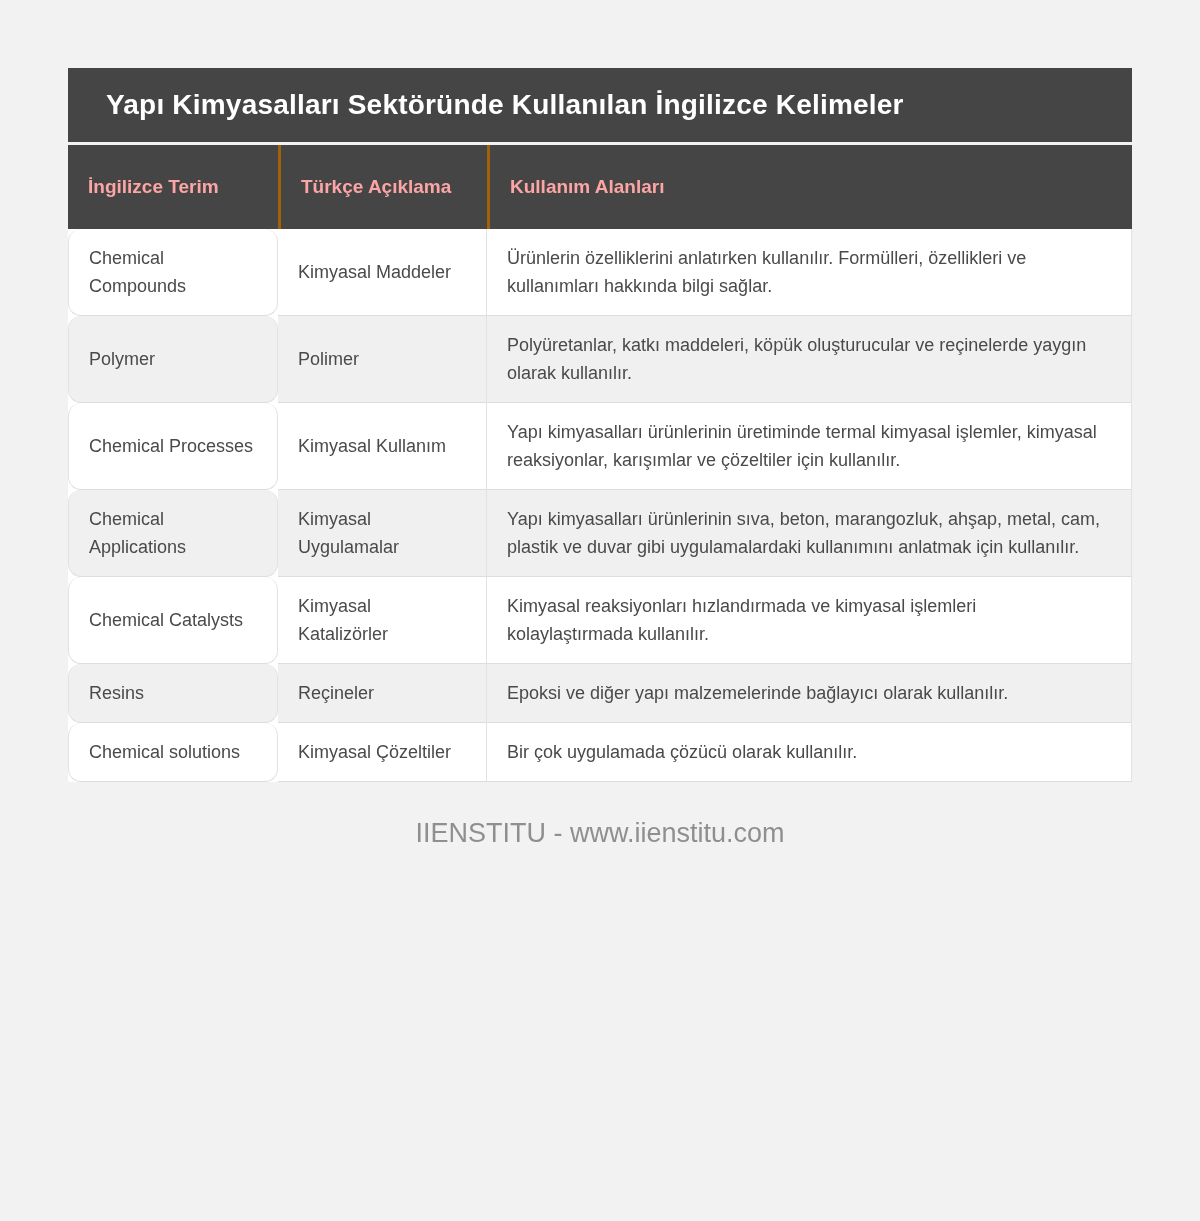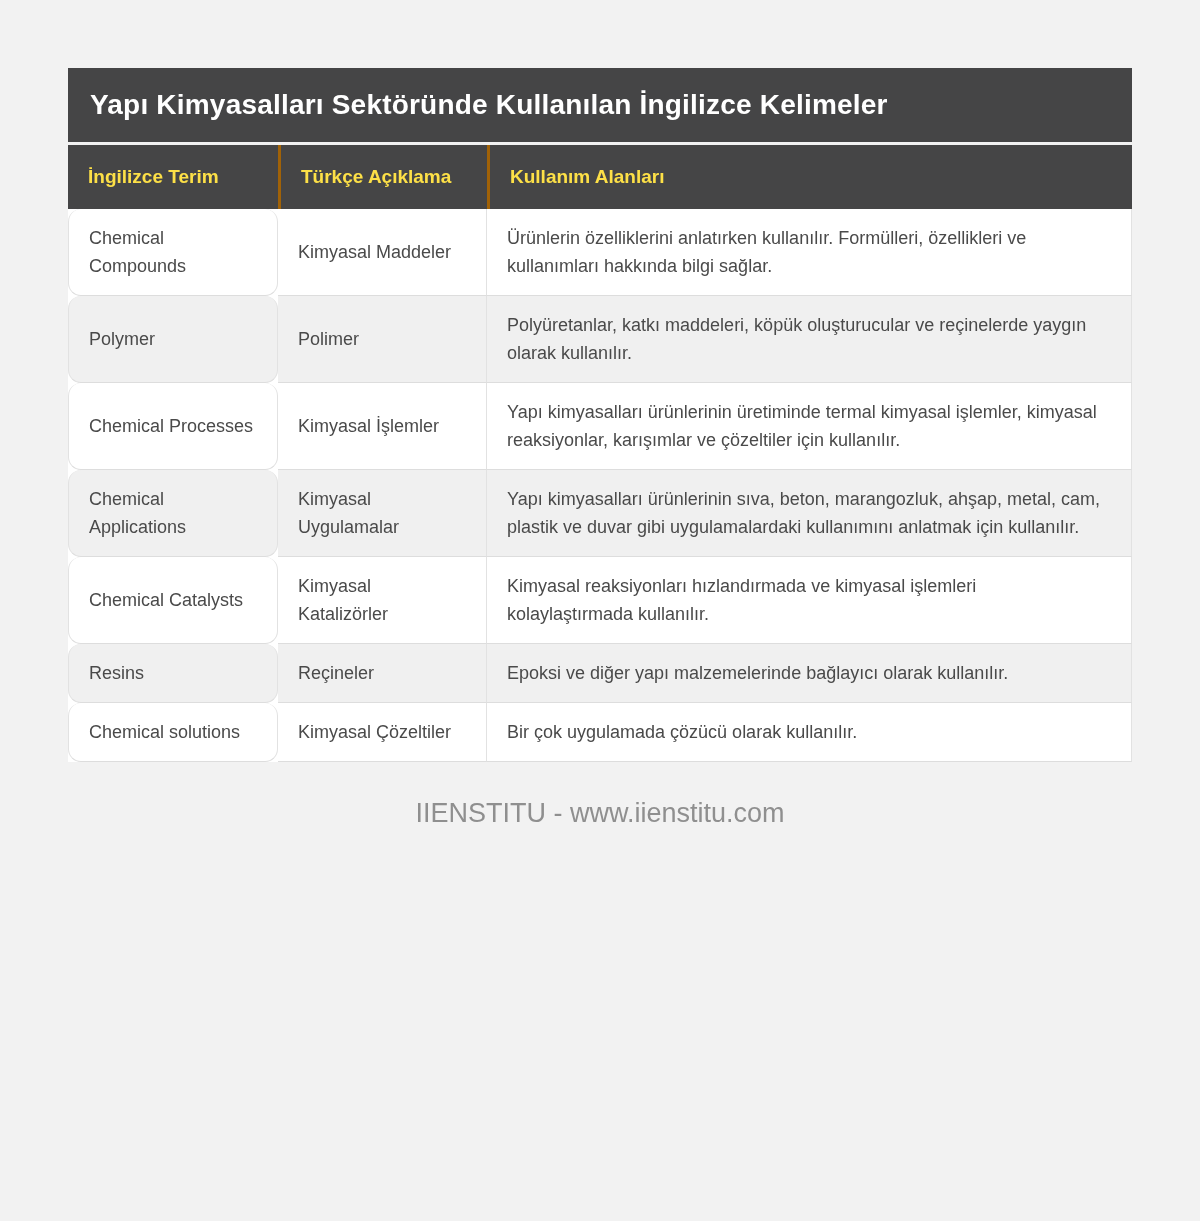--- a/index.html
+++ b/index.html
@@ -16,44 +16,44 @@
     margin: 0 auto;
     padding-top: 68px;
   }
 
   .title-bar {
     background: #454546;
     color: #ffffff;
     font-size: 28px;
     font-weight: bold;
     line-height: 34px;
-    padding: 20px 22px;
+    padding: 20px 38px;
     letter-spacing: 0.2px;
   }
 
   table.vocab {
     width: 100%;
     border-collapse: separate;
     border-spacing: 0;
     margin-top: 3px;
     table-layout: fixed;
     background: #ffffff;
   }
 
   col.c-term  { width: 210px; }
   col.c-trans { width: 209px; }
   col.c-usage { width: auto; }
 
   th {
     background: #454546;
-    color: #fde047;
+    color: #fca5a5;
     font-size: 19px;
     font-weight: bold;
     text-align: left;
-    padding: 20px 20px;
+    padding: 30px 20px;
     line-height: 24px;
   }
   th + th { border-left: 3px solid #a16207; }
 
   td {
     font-size: 18px;
     line-height: 28px;
     color: #4a4a4a;
     padding: 15px 20px 15px 20px;
     vertical-align: middle;
@@ -102,21 +102,21 @@
     <td>Kimyasal Maddeler</td>
     <td class="usage-cell">Ürünlerin özelliklerini anlatırken kullanılır. Formülleri, özellikleri ve kullanımları hakkında bilgi sağlar.</td>
   </tr>
         <tr>
     <td>Polymer</td>
     <td>Polimer</td>
     <td class="usage-cell">Polyüretanlar, katkı maddeleri, köpük oluşturucular ve reçinelerde yaygın olarak kullanılır.</td>
   </tr>
         <tr>
     <td>Chemical Processes</td>
-    <td>Kimyasal İşlemler</td>
+    <td>Kimyasal Kullanım</td>
     <td class="usage-cell">Yapı kimyasalları ürünlerinin üretiminde termal kimyasal işlemler, kimyasal reaksiyonlar, karışımlar ve çözeltiler için kullanılır.</td>
   </tr>
         <tr>
     <td>Chemical Applications</td>
     <td>Kimyasal Uygulamalar</td>
     <td class="usage-cell">Yapı kimyasalları ürünlerinin sıva, beton, marangozluk, ahşap, metal, cam, plastik ve duvar gibi uygulamalardaki kullanımını anlatmak için kullanılır.</td>
   </tr>
         <tr>
     <td>Chemical Catalysts</td>
     <td>Kimyasal Katalizörler</td>

